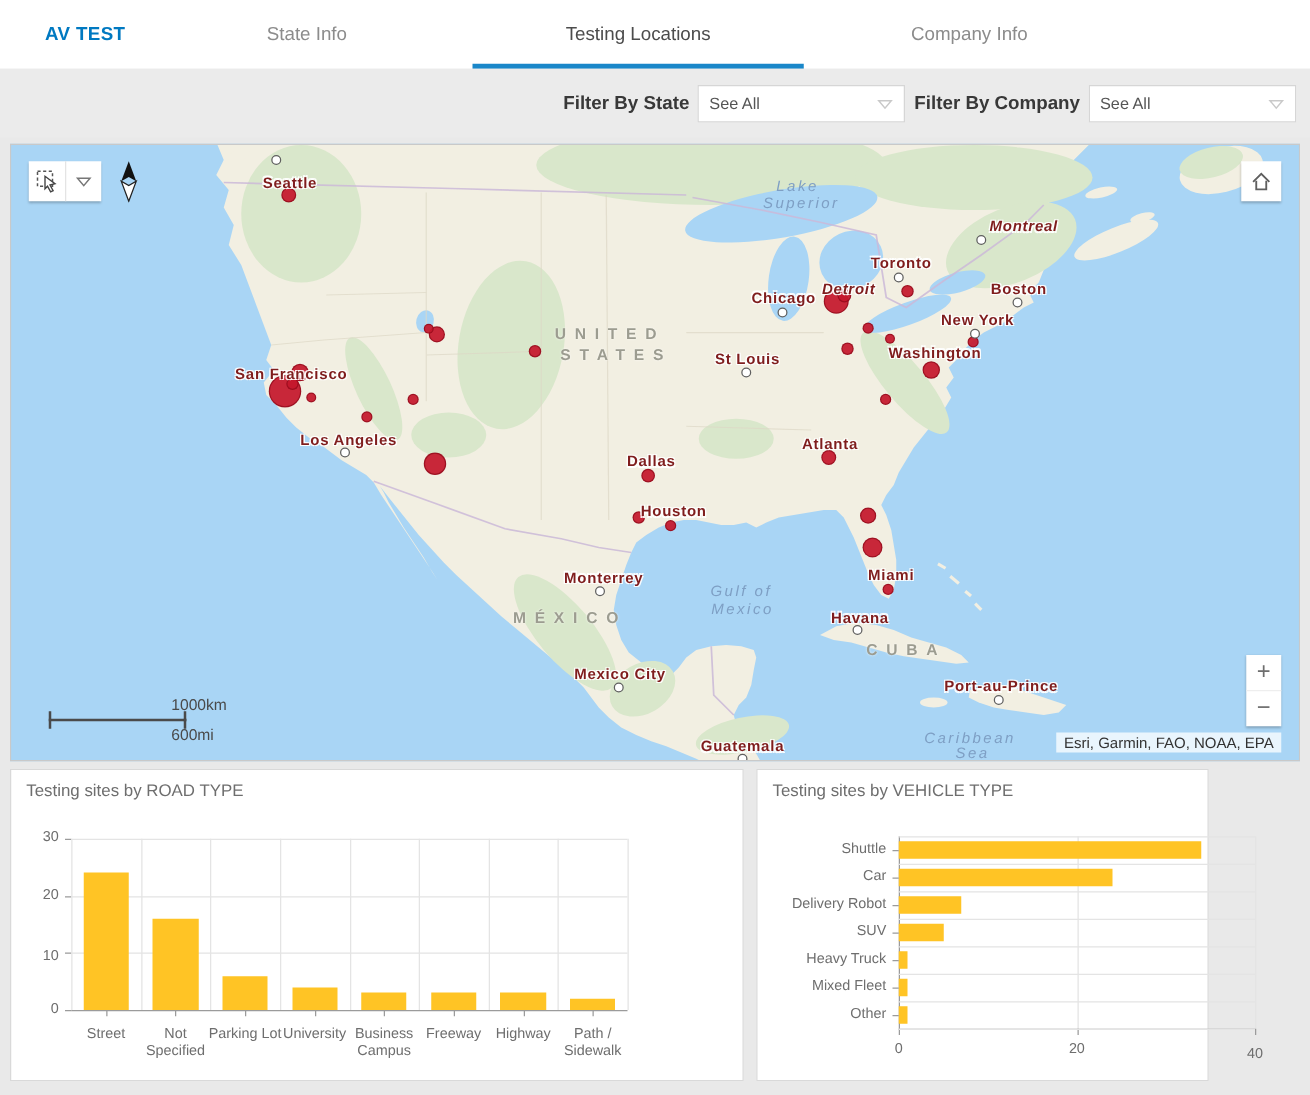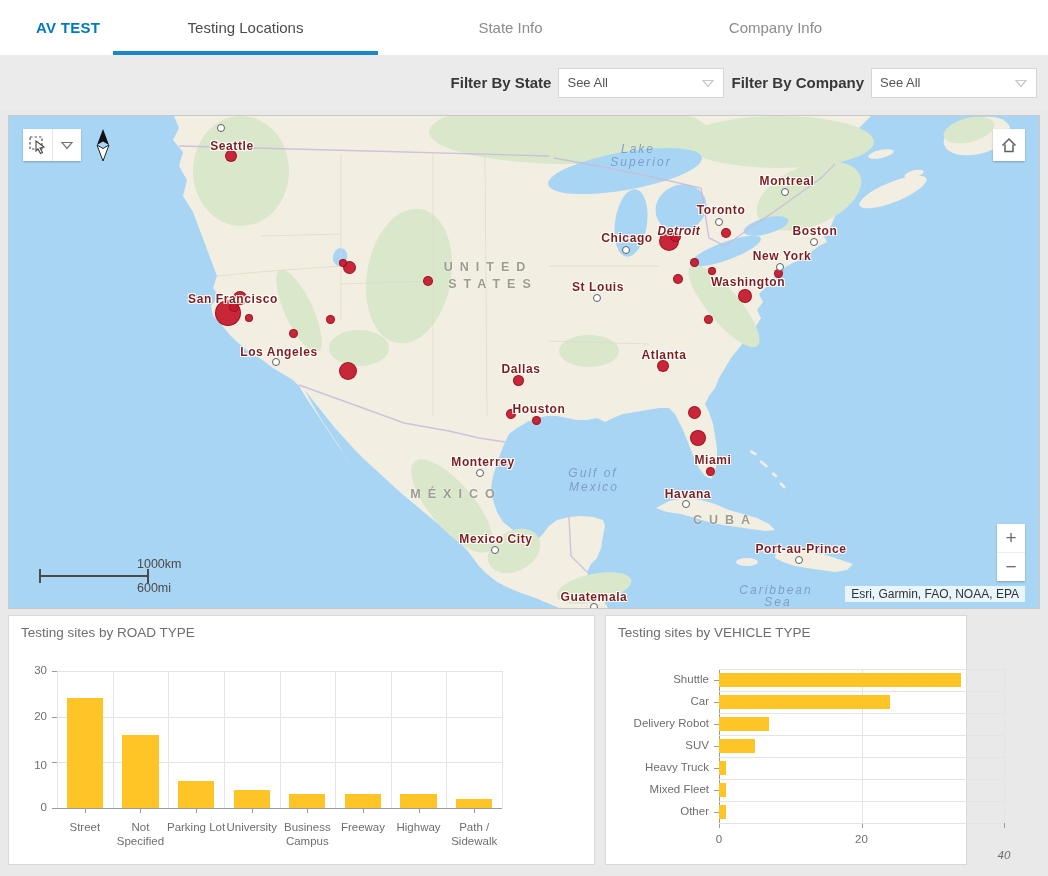--- a/index.html
+++ b/index.html
@@ -78,26 +78,26 @@
   .xcat-label { position:absolute; font-size:11.5px; color:#6e6e6e; text-align:center; white-space:pre-line; line-height:1.25; }
   .hcat-label { position:absolute; font-size:11.5px; color:#6e6e6e; text-align:right; white-space:nowrap; }
   .hcat-tick { position:absolute; width:5px; height:1px; background:#9b9b9b; }
   .hxtick-label { position:absolute; font-size:11.5px; color:#6e6e6e; transform:translateX(-50%); }
 </style>
 </head>
 <body>
 
 <div class="header">
   <div class="brand">AV TEST</div>
+  <div class="tab">
+    <span>State Info</span>
+  </div>
   <div class="tab active">
     <span>Testing Locations</span>
     <span class="tab-underline"></span>
-  </div>
-  <div class="tab">
-    <span>State Info</span>
   </div>
   <div class="tab">
     <span>Company Info</span>
   </div>
 </div>
 
 <div class="filterbar">
   <span class="filter-label">Filter By State</span>
   <div class="filter-select">
     <span class="val">See All</span>
@@ -236,21 +236,21 @@
       <div class="city-dot" style="left: 585px; top: 491px;"></div>
       <div class="city-label" style="left: 585px; top: 481px;">Guatemala</div>
       <div class="city-dot" style="left: 617px; top: 134px;"></div>
       <div class="city-label" style="left: 618px; top: 122px;">Chicago</div>
       <div class="city-dot" style="left: 588px; top: 182px;"></div>
       <div class="city-label" style="left: 589px; top: 171px;">St Louis</div>
       <div class="city-label" style="left: 670px; top: 115px; font-style: italic;">Detroit</div>
       <div class="city-dot" style="left: 710px; top: 106px;"></div>
       <div class="city-label" style="left: 712px; top: 94px;">Toronto</div>
       <div class="city-dot" style="left: 776px; top: 76px;"></div>
-      <div class="city-label" style="left: 778px; top: 65px;">Montreal</div>
+      <div class="city-label" style="left: 810px; top: 65px; font-style: italic;">Montreal</div>
       <div class="city-dot" style="left: 805px; top: 126px;"></div>
       <div class="city-label" style="left: 806px; top: 115px;">Boston</div>
       <div class="city-dot" style="left: 771px; top: 151px;"></div>
       <div class="city-label" style="left: 773px; top: 140px;">New York</div>
       <div class="city-label" style="left: 739px; top: 166px;">Washington</div>
       <div class="city-label" style="left: 655px; top: 239px;">Atlanta</div>
       <div class="city-label" style="left: 704px; top: 344px;">Miami</div>
       <div class="city-dot" style="left: 677px; top: 388px;"></div>
       <div class="city-label" style="left: 679px; top: 378px;">Havana</div>
       <div class="city-dot" style="left: 790px; top: 444px;"></div>
@@ -370,21 +370,21 @@
   <div class="panel-title">Testing sites by VEHICLE TYPE</div>
   <div class="plot" id="vehicle-plot" style="left:113px; top:53px; width:285px; height:154px;">
       <div class="gl-v axis-line" style="left: 0px;"></div>
       <div class="xtick-mark" style="left: 0px; top: 154px;"></div>
       <div class="hxtick-label" style="left: 0px; top: 164px;">0</div>
       <div class="gl-v" style="left: 142.5px;"></div>
       <div class="xtick-mark" style="left: 142.5px; top: 154px;"></div>
       <div class="hxtick-label" style="left: 142.5px; top: 164px;">20</div>
       <div class="gl-v" style="left: 285px;"></div>
       <div class="xtick-mark" style="left: 285px; top: 154px;"></div>
-      <div class="hxtick-label" style="left: 285px; top: 180px; font-style: italic;">40</div>
+      <div class="hxtick-label" style="left: 285px; top: 168px;">40</div>
       <div class="gl-h" style="top: 0px;"></div>
       <div class="gl-h axis-line" style="top: 154px;"></div>
       <div class="gl-h" style="top: 22px;"></div>
       <div class="hbar" style="top: 3.52px; height: 14.96px; width: 242.25px; background: rgb(255, 196, 37);"></div>
       <div class="hcat-tick" style="left: -5px; top: 11px;"></div>
       <div class="hcat-label" style="left: -108px; width: 98px; top: 4px;">Shuttle</div>
       <div class="gl-h" style="top: 44px;"></div>
       <div class="hbar" style="top: 25.52px; height: 14.96px; width: 171px; background: rgb(255, 196, 37);"></div>
       <div class="hcat-tick" style="left: -5px; top: 33px;"></div>
       <div class="hcat-label" style="left: -108px; width: 98px; top: 26px;">Car</div>

